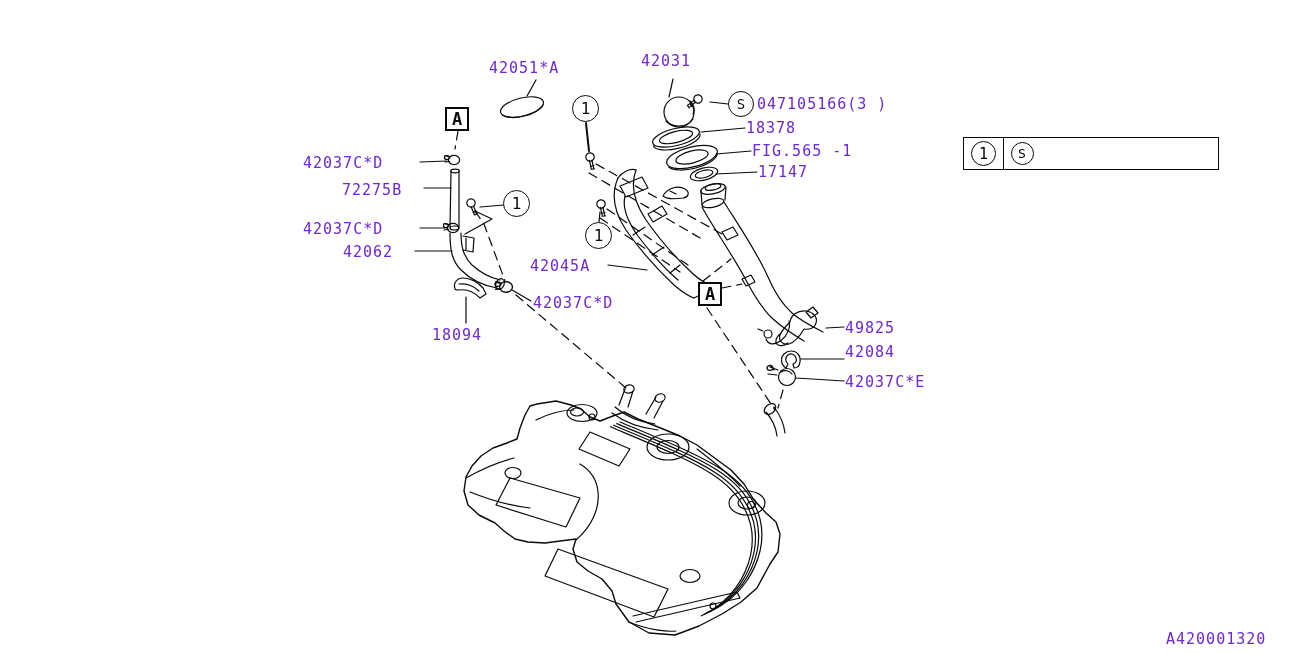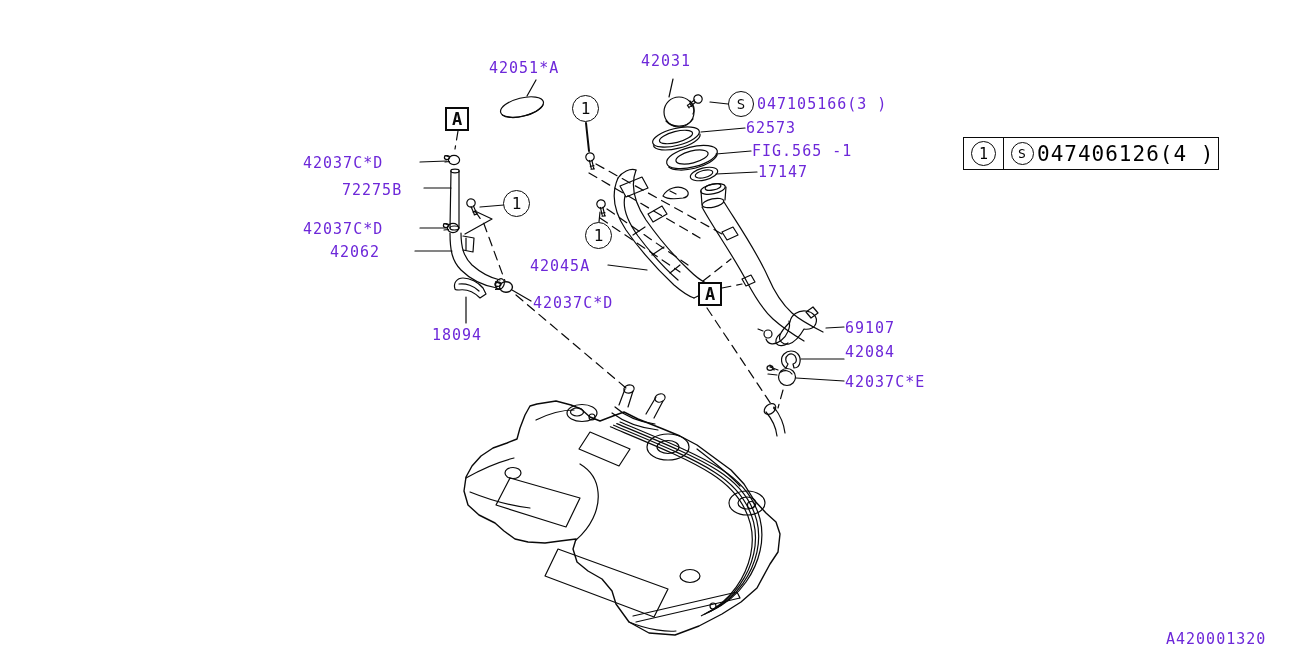--- a/index.html
+++ b/index.html
@@ -226,45 +226,44 @@
       <path d="M 516,295 L 626,388"></path>
       <path d="M 707,308 L 775,410"></path>
       <path d="M 783,390 L 778,408"></path>
     </g>
   </svg>
 
   <div id="labels-layer">
       <div class="part-label" style="left: 489px; top: 57px;">42051*A</div>
       <div class="part-label" style="left: 641px; top: 50px;">42031</div>
       <div class="part-label" style="left: 757px; top: 93px;">047105166(3 )</div>
-      <div class="part-label" style="left: 746px; top: 117px;">62573</div>
+      <div class="part-label" style="left: 746px; top: 117px;">18378</div>
       <div class="part-label" style="left: 752px; top: 140px; text-align: center;">FIG.565 -1</div>
       <div class="part-label" style="left: 758px; top: 161px;">17147</div>
       <div class="part-label" style="left: 303px; top: 152px;">42037C*D</div>
       <div class="part-label" style="left: 342px; top: 179px;">72275B</div>
       <div class="part-label" style="left: 303px; top: 218px;">42037C*D</div>
-      <div class="part-label" style="left: 330px; top: 241px;">42062</div>
+      <div class="part-label" style="left: 343px; top: 241px;">42062</div>
       <div class="part-label" style="left: 530px; top: 255px;">42045A</div>
       <div class="part-label" style="left: 533px; top: 292px;">42037C*D</div>
       <div class="part-label" style="left: 432px; top: 324px;">18094</div>
-      <div class="part-label" style="left: 845px; top: 317px;">69107</div>
+      <div class="part-label" style="left: 845px; top: 317px;">49825</div>
       <div class="part-label" style="left: 845px; top: 341px;">42084</div>
       <div class="part-label" style="left: 845px; top: 371px;">42037C*E</div>
       <div class="part-label" style="left: 1166px; top: 628px;">A420001320</div>
       <div class="marker box" style="left: 445px; top: 107px;">A</div>
       <div class="marker box" style="left: 698px; top: 282px;">A</div>
       <div class="marker circle" style="left: 572px; top: 95px;">1</div>
       <div class="marker circle" style="left: 503px; top: 190px;">1</div>
       <div class="marker circle" style="left: 585px; top: 222px;">1</div>
       <div class="marker circle-s" style="left: 728px; top: 91px;">S</div>
     </div>
 
   <div class="legend">
     <div class="cell-ref">
       <span class="mk ref">1</span>
     </div>
     <div class="cell-part">
       <span class="mk sym">S</span>
-      <span>047406126(4 )</span>
     </div>
   </div>
 
 </div>
 
 </body></html>

